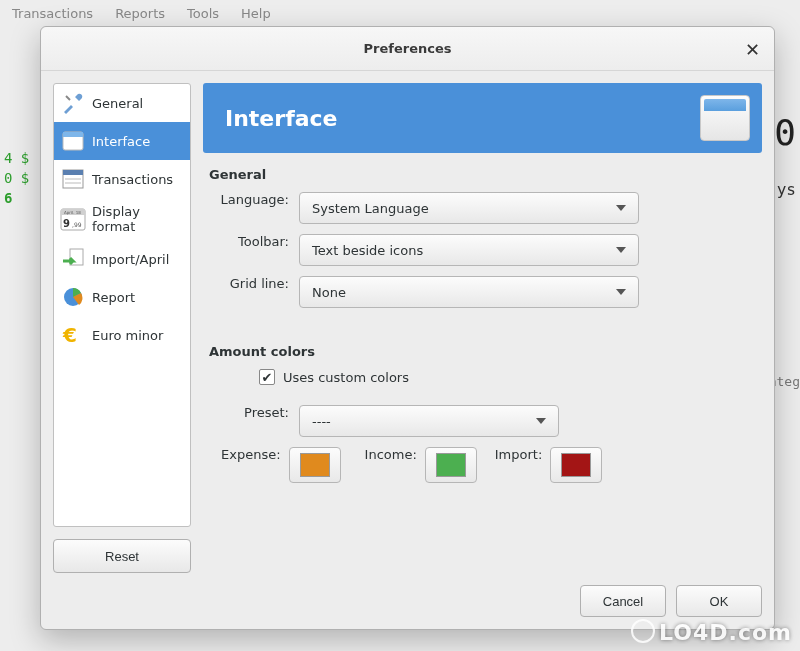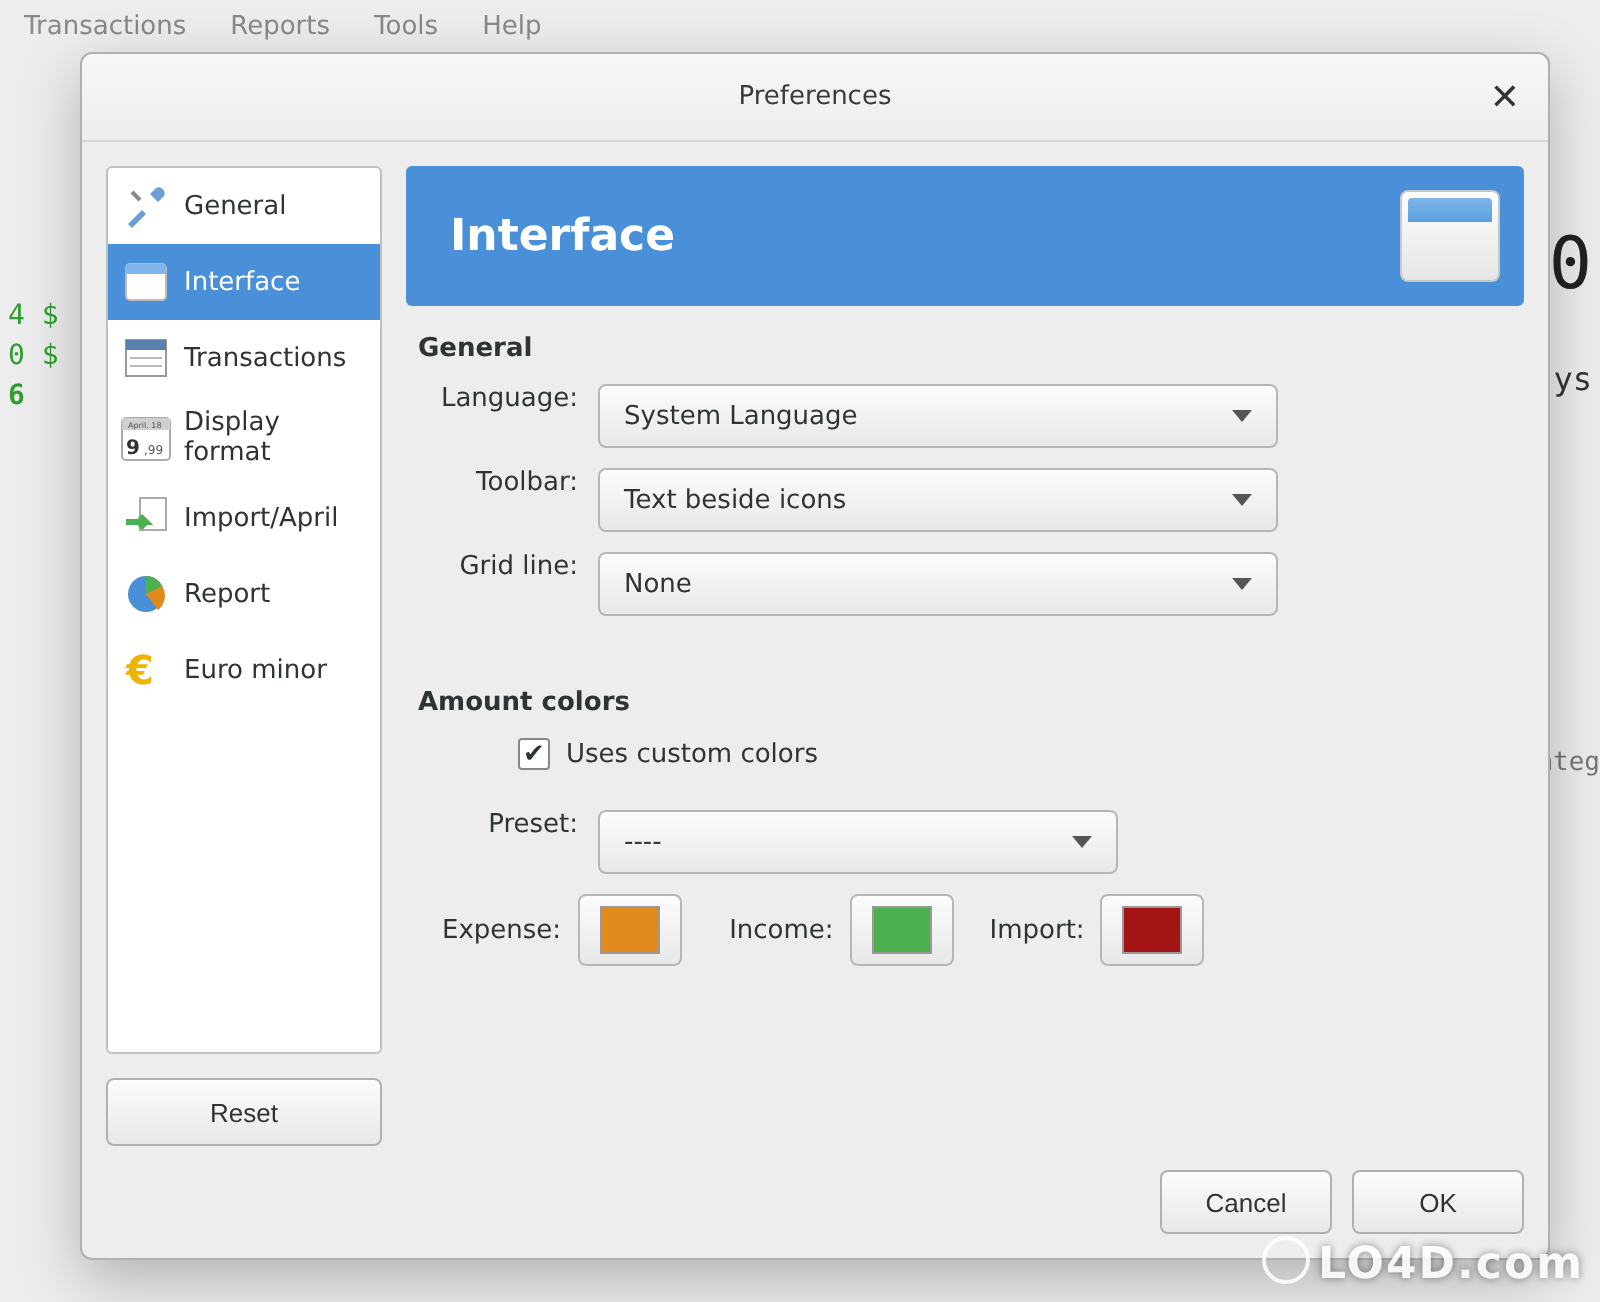--- a/index.html
+++ b/index.html
@@ -44,21 +44,21 @@
 .titlebar {
   height: 44px;
   display: flex;
   align-items: center;
   justify-content: center;
   position: relative;
   border-bottom: 1px solid #d6d6d6;
   background: linear-gradient(#f7f7f7,#ededed);
   border-radius: 6px 6px 0 0;
 }
-.titlebar .title { font-weight: normal; color: #3a3a3a; }
+.titlebar .title { font-weight: bold; color: #3a3a3a; }
 .titlebar .close {
   position: absolute;
   right: 14px; top: 50%;
   transform: translateY(-50%);
   font-size: 18px; font-weight: bold;
   cursor: pointer;
   color: #333;
 }
 .body {
   flex: 1;
@@ -175,21 +175,21 @@
 }
 .checkbox {
   width: 16px; height: 16px;
   border: 1px solid #888;
   border-radius: 2px;
   background: #fff;
   display: flex; align-items: center; justify-content: center;
   font-size: 13px; font-weight: bold;
 }
 .color-row {
-  display: flex; align-items: center; gap: 8px;
+  display: flex; align-items: flex-start; gap: 8px;
   margin-left: 12px;
 }
 .swatch-btn {
   width: 52px; height: 36px;
   background: linear-gradient(#fcfcfc,#e8e8e8);
   border: 1px solid #b6b6b6;
   border-radius: 4px;
   display: flex; align-items: center; justify-content: center;
   cursor: pointer;
 }

